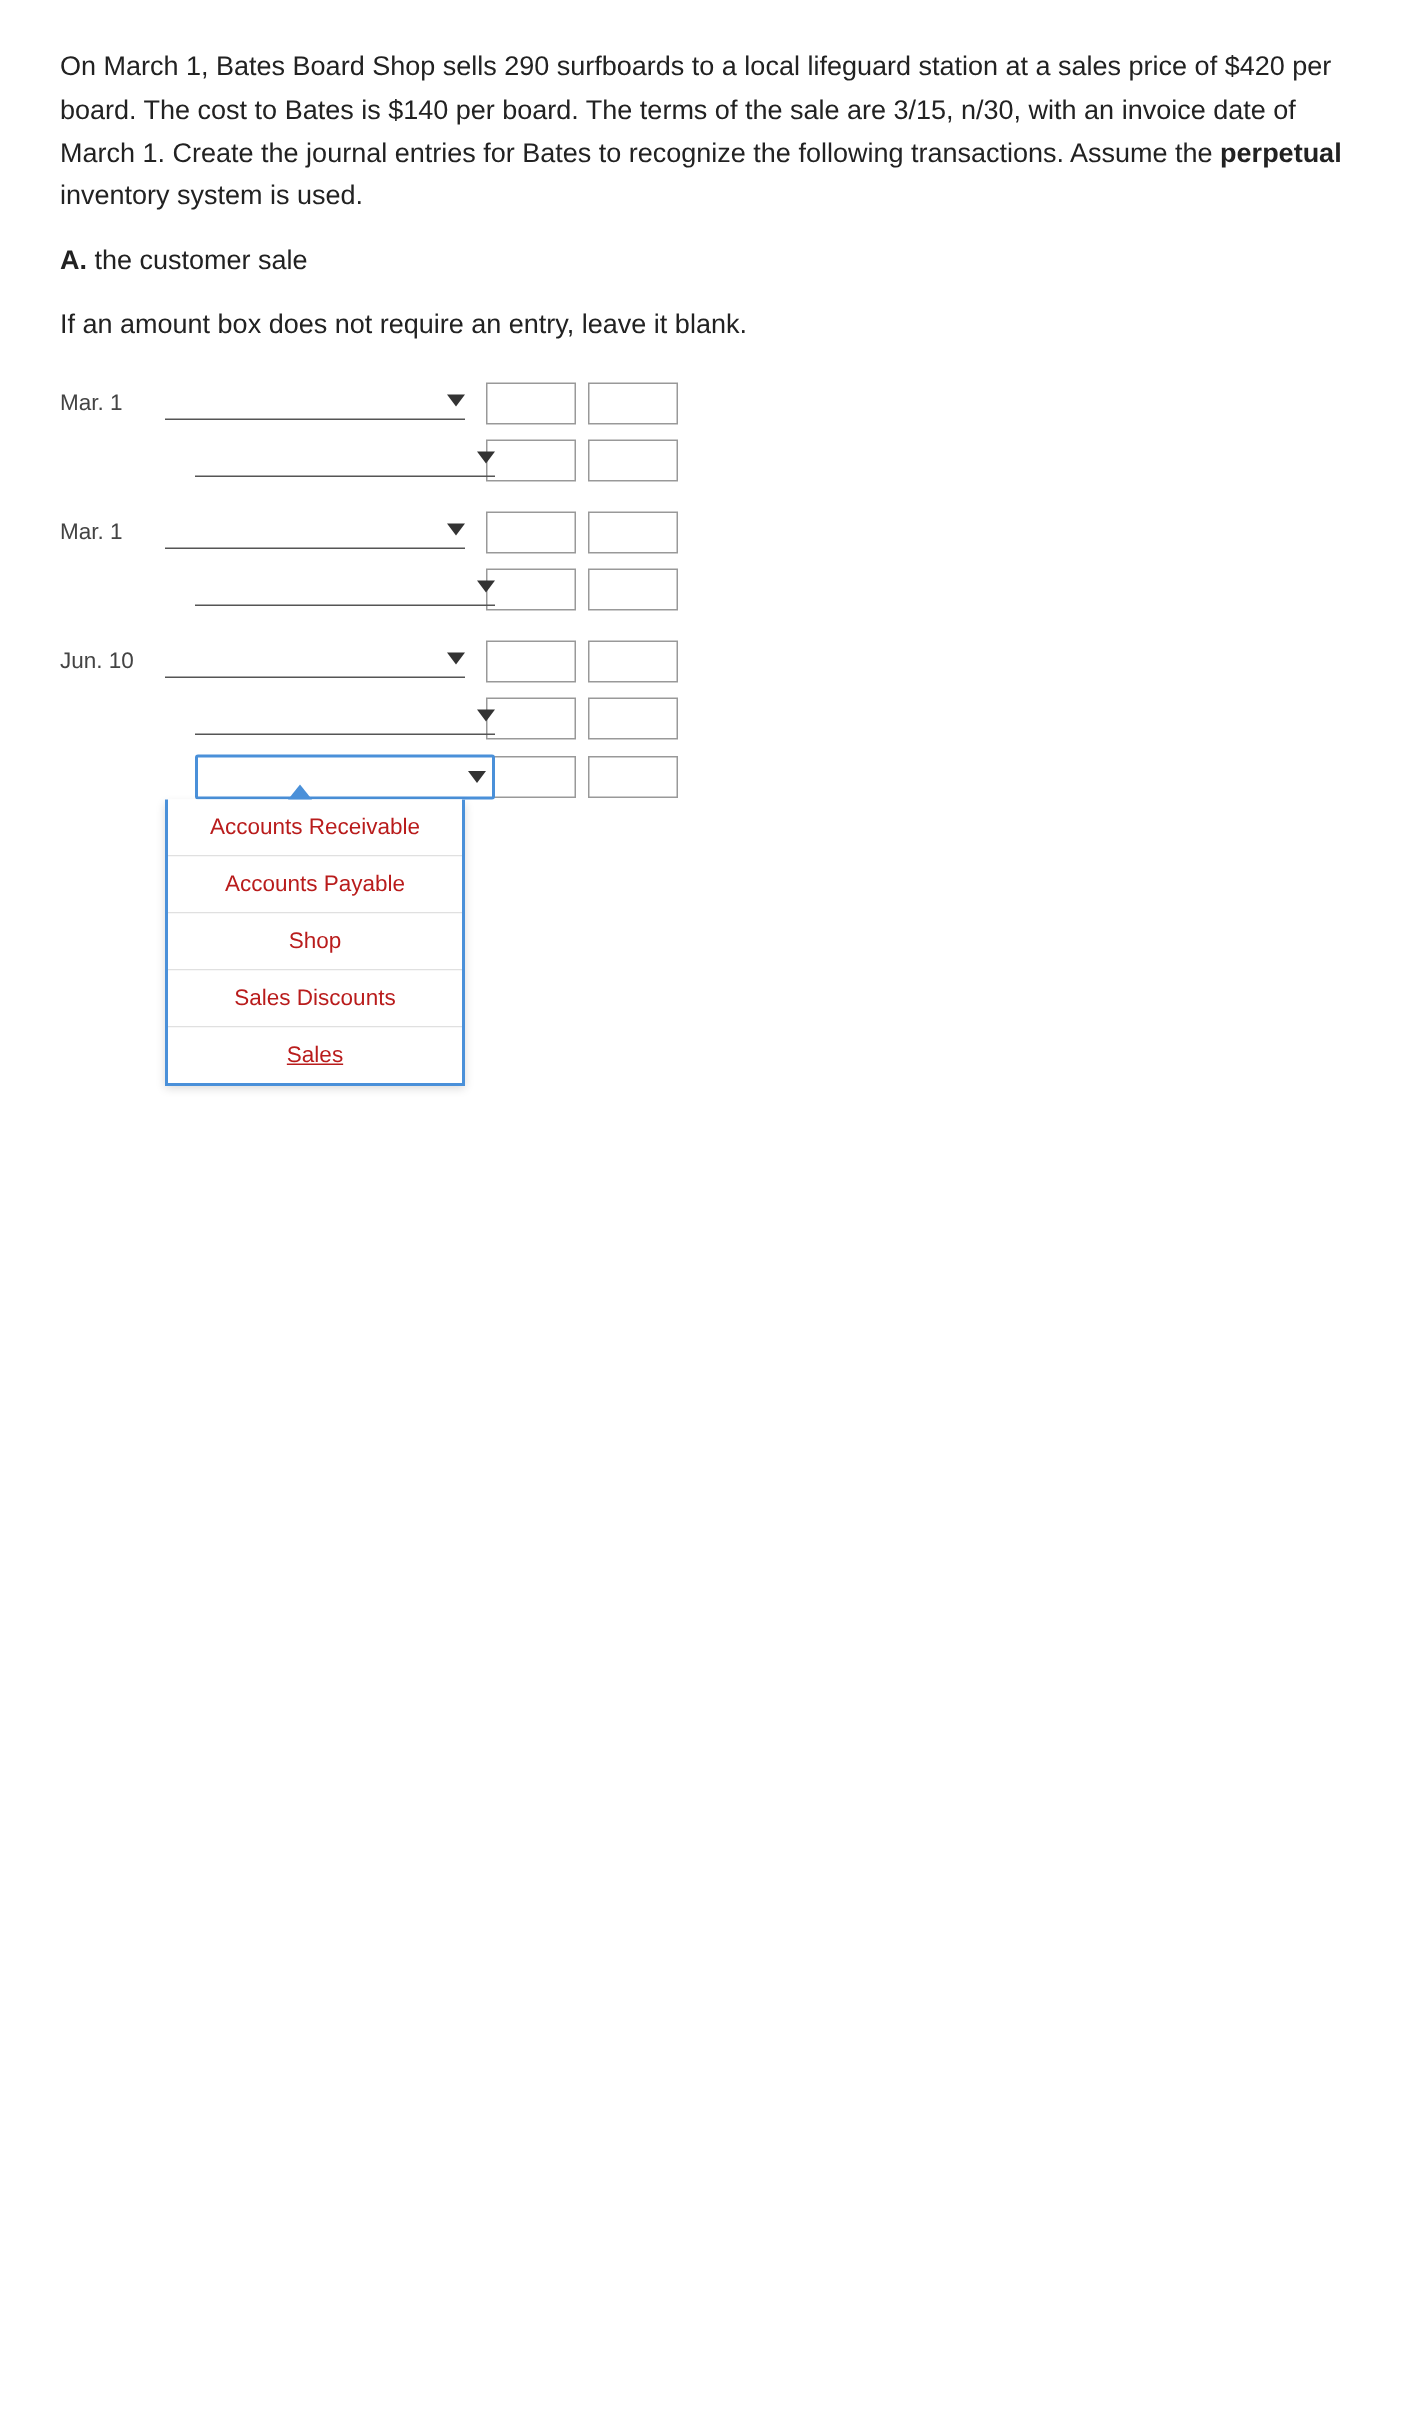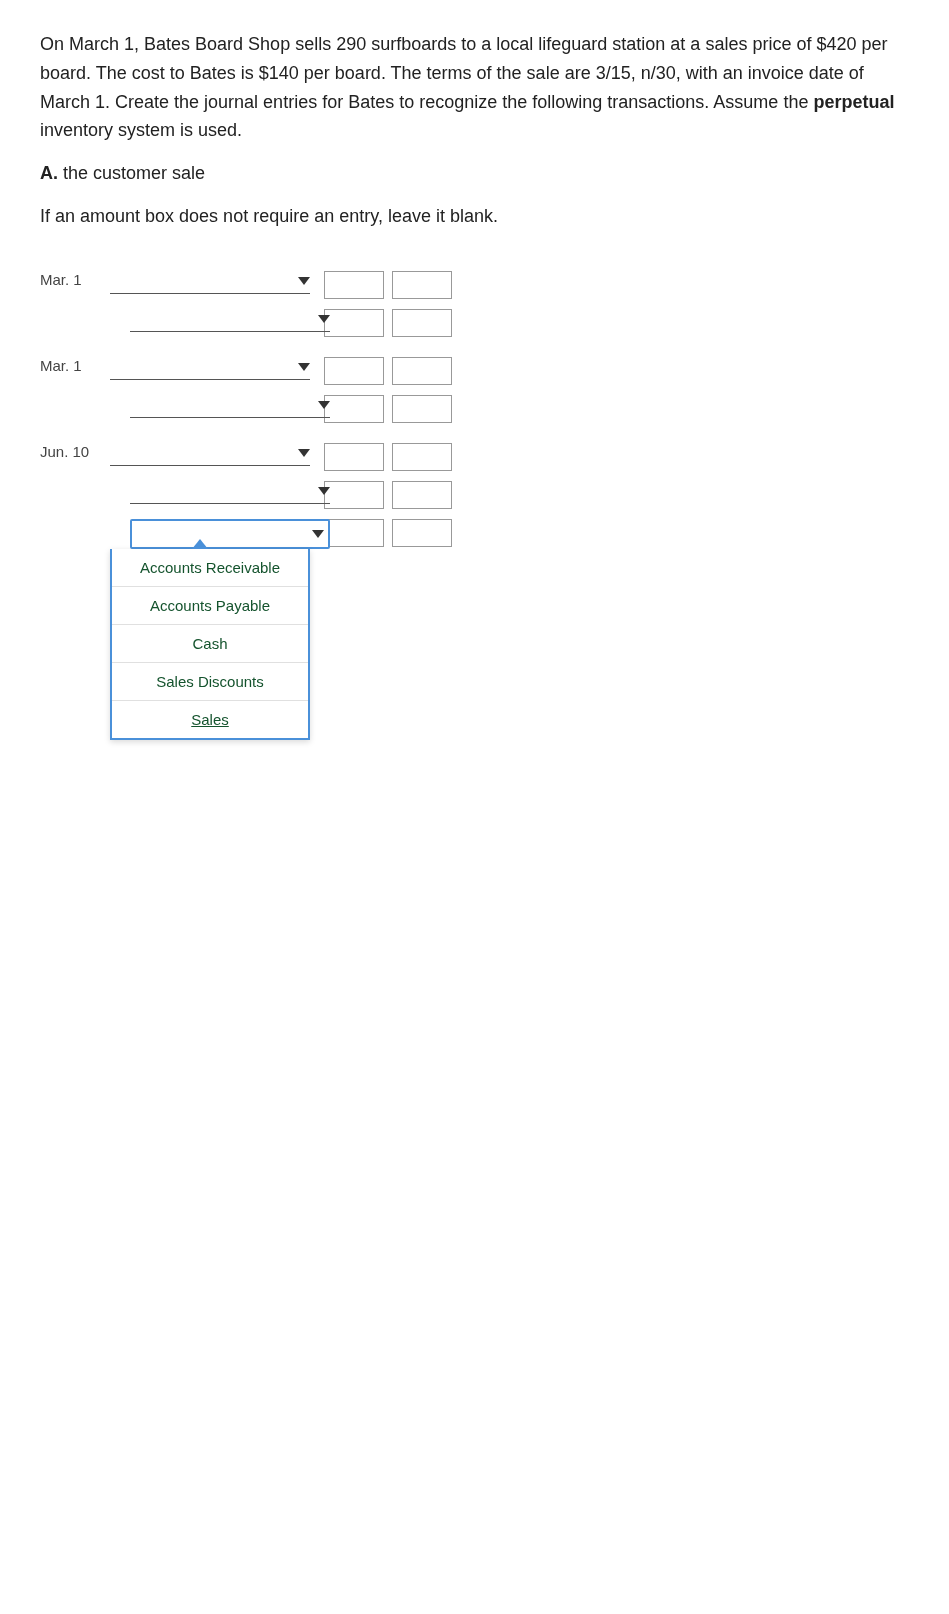--- a/index.html
+++ b/index.html
@@ -13,39 +13,39 @@
       font-family: Arial, sans-serif;
       font-size: 18px;
       color: #222;
       width: 949px;
       min-height: 1614px;
       padding: 30px 40px;
     }
 
     .problem-text {
       line-height: 1.6;
-      margin-bottom: 40px;
+      margin-bottom: 24px;
     }
 
     .problem-text p {
       margin-bottom: 14px;
     }
 
     .bold-label {
       font-weight: bold;
     }
 
     .journal-section {
       margin-top: 20px;
       position: relative;
     }
 
     .journal-row {
       display: flex;
-      align-items: flex-start;
+      align-items: center;
       margin-bottom: 10px;
       position: relative;
     }
 
     .date-label {
       font-size: 15px;
       color: #444;
       width: 70px;
       flex-shrink: 0;
     }
@@ -107,21 +107,21 @@
       background: #fff;
       border: 2px solid #4a90d9;
       border-top: none;
       z-index: 100;
       box-shadow: 0 2px 6px rgba(0,0,0,0.15);
     }
 
     .dropdown-item {
       padding: 10px 14px;
       font-size: 15px;
-      color: #14532d;
+      color: #b91c1c;
       border-bottom: 1px solid #e0e0e0;
       cursor: pointer;
       background: #fff;
       text-align: center;
     }
 
     .dropdown-item:last-child {
       border-bottom: none;
       text-decoration: underline;
     }
@@ -236,21 +236,21 @@
       <div class="account-select-wrapper indented active-dropdown" style="position: relative;">
         <div class="account-line" style="border: 2px solid #4a90d9; border-radius: 2px; padding: 3px 4px;">
           <span></span>
           <div class="dropdown-arrow"></div>
         </div>
 
         <div class="dropdown-menu" style="position: absolute; top: 100%; left: 0; margin-top: 0;">
           <div class="dropdown-pointer"></div>
           <div class="dropdown-item">Accounts Receivable</div>
           <div class="dropdown-item">Accounts Payable</div>
-          <div class="dropdown-item">Cash</div>
+          <div class="dropdown-item">Shop</div>
           <div class="dropdown-item">Sales Discounts</div>
           <div class="dropdown-item">Sales</div>
         </div>
       </div>
       <input class="amount-box" type="text" value="" style="">
       <input class="amount-box" type="text" value="" style="">
     </div>
   </div>
 
 </div>

